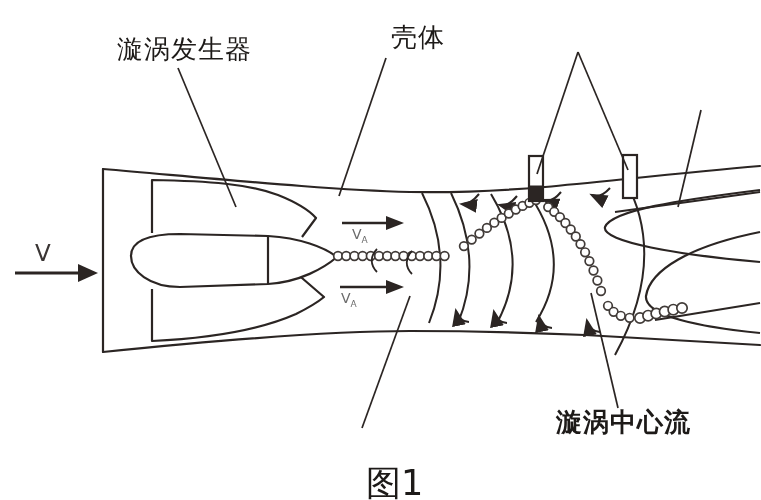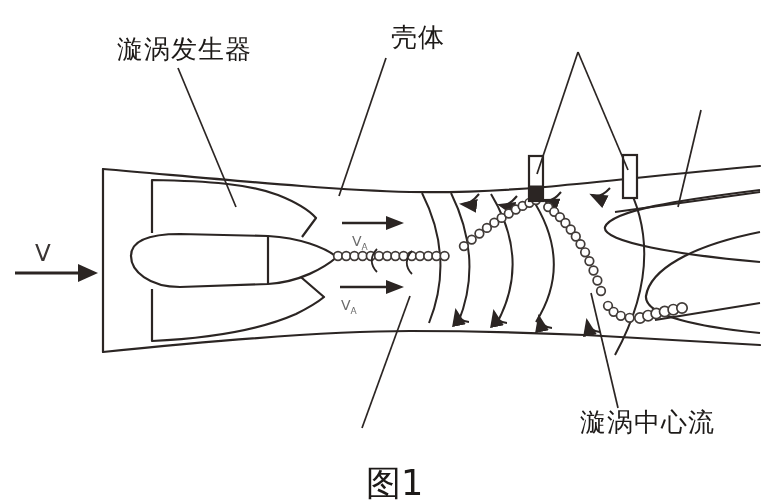--- a/index.html
+++ b/index.html
@@ -14,21 +14,21 @@
     font-family:"DejaVu Sans","Liberation Sans",sans-serif;
     overflow:hidden;margin:0 auto;padding-left:48px;
   }
   #art{position:absolute;left:0;top:0;}
   .lbl{
     position:absolute;color:var(--text);font-size:26px;line-height:1.1;
     letter-spacing:1px;white-space:nowrap;
   }
   .caption{font-size:35px;letter-spacing:0;}
   .vlabel{font-size:23px;color:#3a3534;letter-spacing:0;}
-  .valabel{font-size:14px;color:var(--vel);letter-spacing:0;margin-top:7px;}
+  .valabel{font-size:14px;color:var(--vel);letter-spacing:0;}
   .valabel sub{font-size:9px;}
 </style>
 </head>
 <body>
 
 <div id="stage">
 
   <svg id="art" width="761" height="500" viewBox="0 0 761 500">
     <defs>
       <marker id="ah" markerWidth="9" markerHeight="7" refX="7.5" refY="3.5" orient="auto">
@@ -163,21 +163,21 @@
       <path d="M362,428 L410,296"></path>
     </g>
   </svg>
 
   <div class="lbl" style="left:117px;top:35px;">漩涡发生器</div>
 
   <div class="lbl" style="left:379px;top:23px;margin-left:12px;">壳体</div>
 
 
 
-  <div class="lbl" style="left:580px;top:408px;">漩涡中心流</div>
+  <div class="lbl" style="left:556px;top:408px;font-weight:bold;">漩涡中心流</div>
 
 
   <div class="lbl caption" style="left:366px;top:464px;">图1</div>
 
   <div class="lbl vlabel" style="left:35px;top:241px;">V</div>
 
   <div class="lbl valabel" style="left:352px;top:227px;"><span>V</span><sub>A</sub></div>
 
   <div class="lbl valabel" style="left:341px;top:291px;"><span>V</span><sub>A</sub></div>
 </div>

